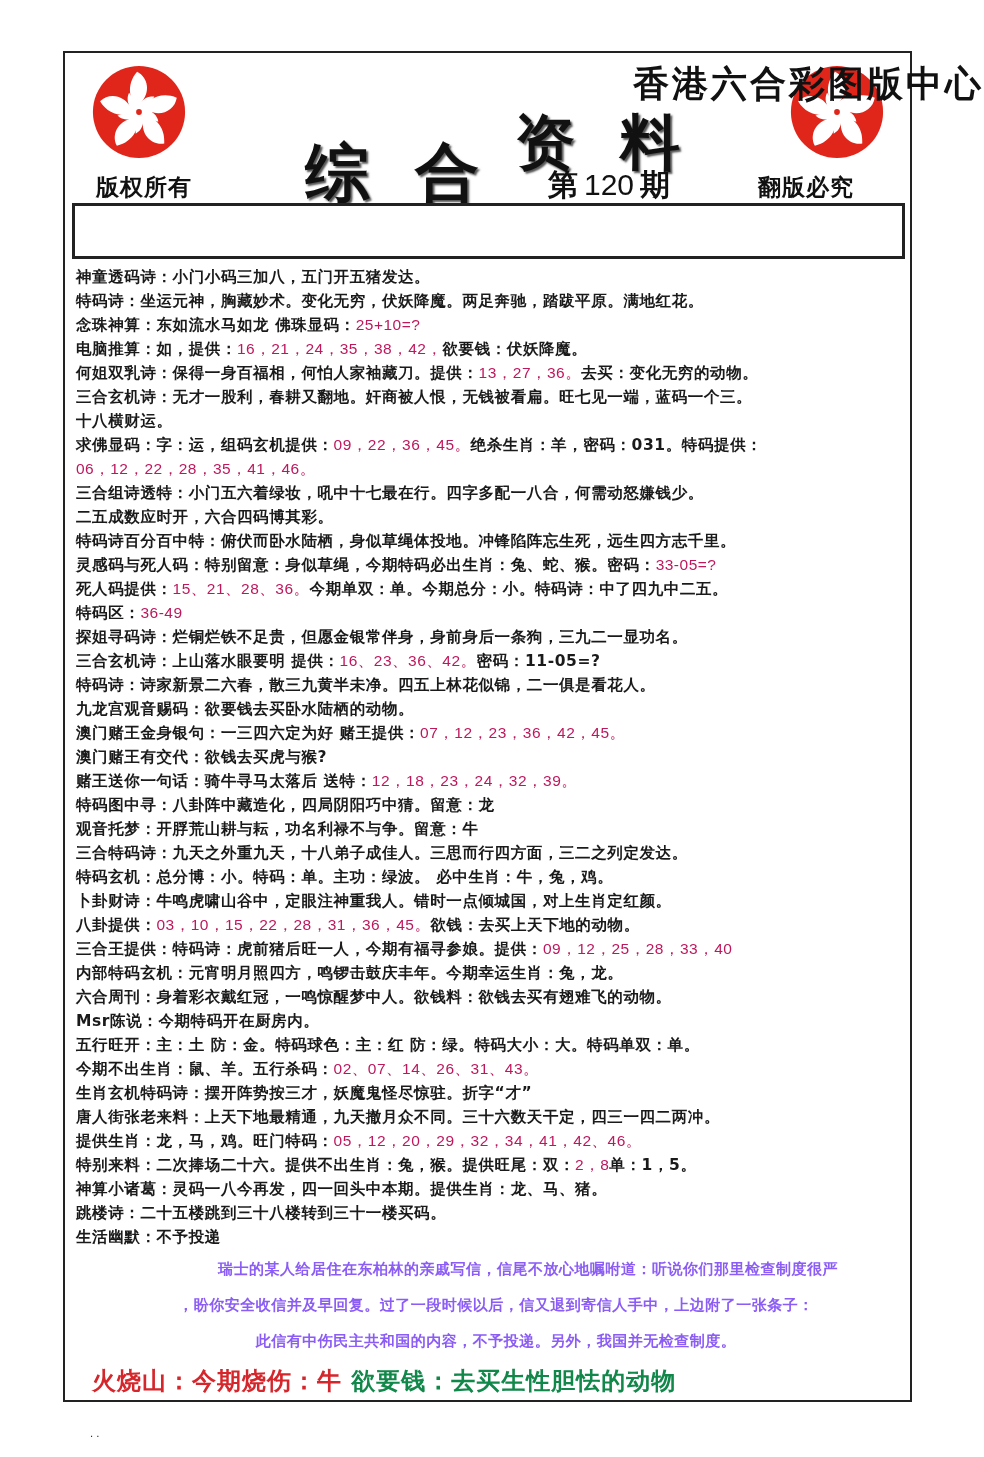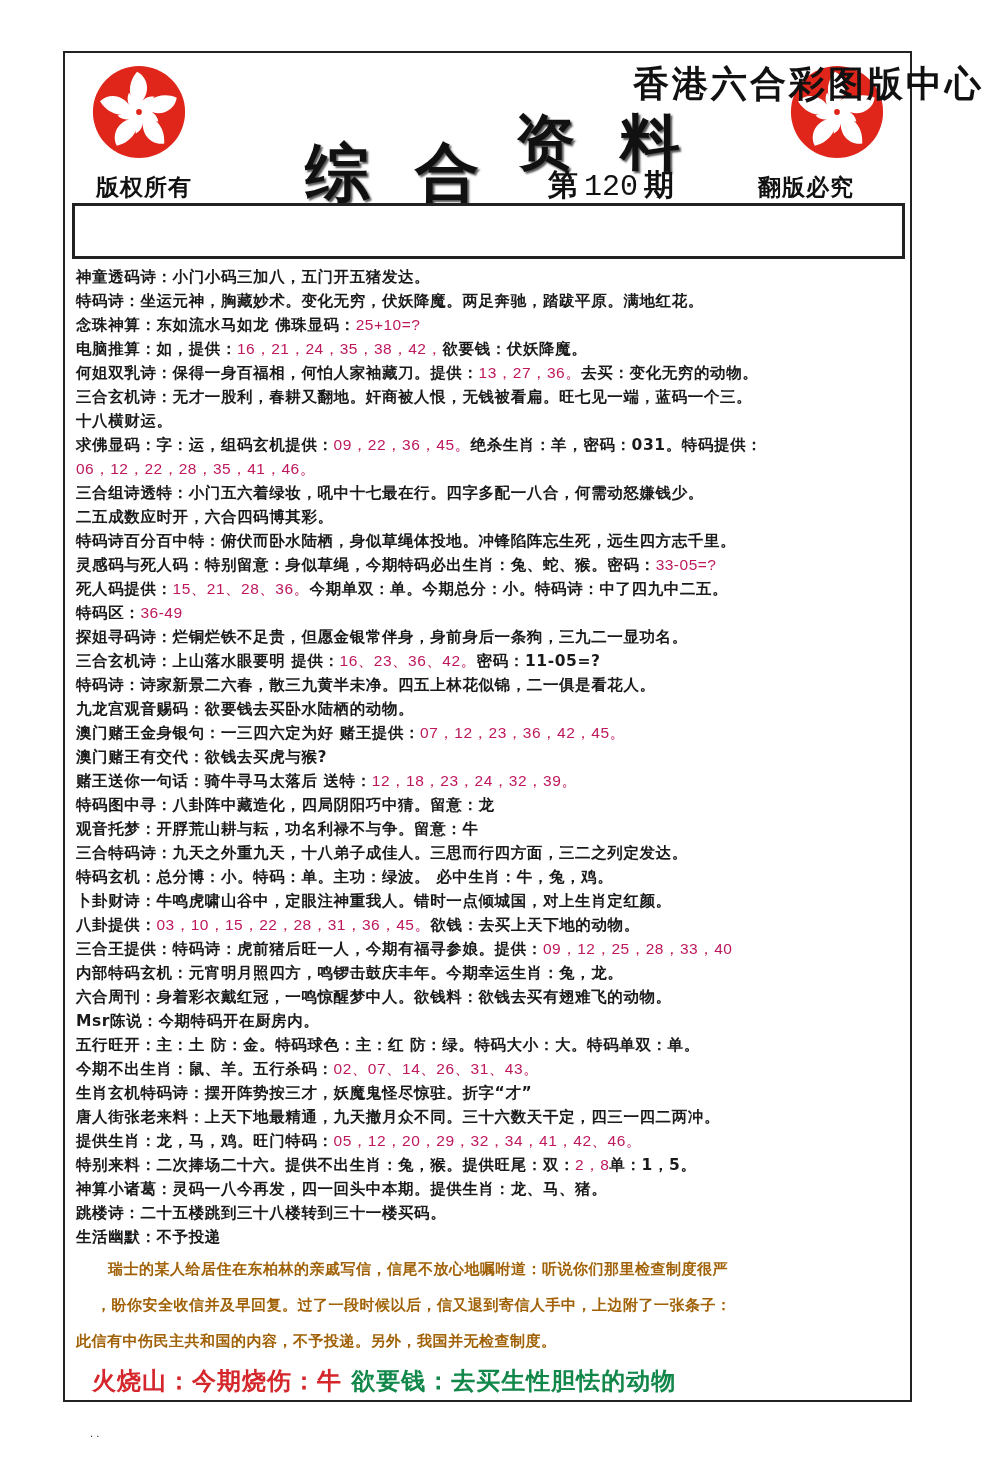--- a/index.html
+++ b/index.html
@@ -11,28 +11,28 @@
   .title-top { position:absolute; left:0; width:984px; top:60px; text-align:right; font-size:36px; font-weight:bold; letter-spacing:3px; color:#111; }
   .corner-text { position:absolute; top:172px; font-size:23px; font-weight:bold; color:#111; letter-spacing:1px; }
   .corner-left { left:96px; }
   .corner-right { left:758px; }
   .big { position:absolute; font-family:"DejaVu Serif", serif; font-weight:bold; color:#111; text-shadow:2px 2px 2px #555; }
   .big-1 { left:305px; top:130px; font-size:64px; }
   .big-2 { left:415px; top:130px; font-size:64px; }
   .big-3 { left:515px; top:103px; font-size:60px; }
   .big-4 { left:620px; top:103px; font-size:60px; }
   .issue { position:absolute; left:548px; top:165px; font-size:30px; font-weight:bold; color:#111; }
-  .issue .num { font-family:Liberation Mono, monospace; font-weight:normal; margin:0 6px; }
+  .issue .num { font-family:Liberation Sans, sans-serif; font-weight:normal; margin:0 6px; }
   .blankbox { position:absolute; left:72px; top:203px; width:833px; height:56px; border:3px solid #222; box-sizing:border-box; background:#fff; }
   .lines { position:absolute; left:76px; top:265px; width:840px; }
   .line { height:24px; line-height:24px; font-size:15.5px; white-space:nowrap; font-weight:bold; color:#1a1a1a; letter-spacing:0.6px; }
   .line .num { font-family:"Liberation Sans", sans-serif; font-weight:normal; color:#be185d; letter-spacing:0.5px; }
-  .story { position:absolute; left:76px; width:840px; font-size:15px; font-weight:bold; color:#a16207; white-space:nowrap; letter-spacing:0.5px; }
+  .story { position:absolute; left:76px; width:840px; font-size:15px; font-weight:bold; color:#8b5cf6; white-space:nowrap; letter-spacing:0.5px;text-align:center; }
   .story-1 { top:1260px; left:108px; }
-  .story-2 { top:1296px;margin-left:20px; }
+  .story-2 { top:1296px; }
   .story-3 { top:1332px; }
   .footer { position:absolute; left:92px; top:1365px; font-size:24px; font-weight:bold; font-family:"DejaVu Serif", serif; white-space:nowrap; letter-spacing:1px; }
   .footer .red { color:#d4262b; }
   .footer .green { color:#12874a; }
   .dots { position:absolute; left:90px; top:1428px; font-size:10px; color:#222; }
 </style>
 </head>
 <body>
 
 <div class="frame"></div>

